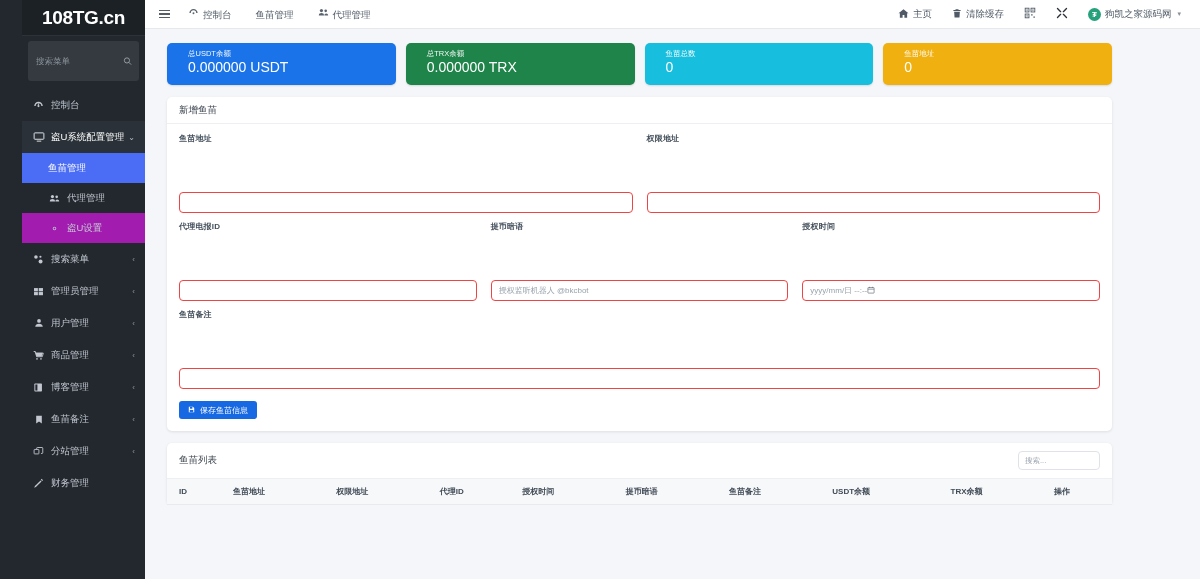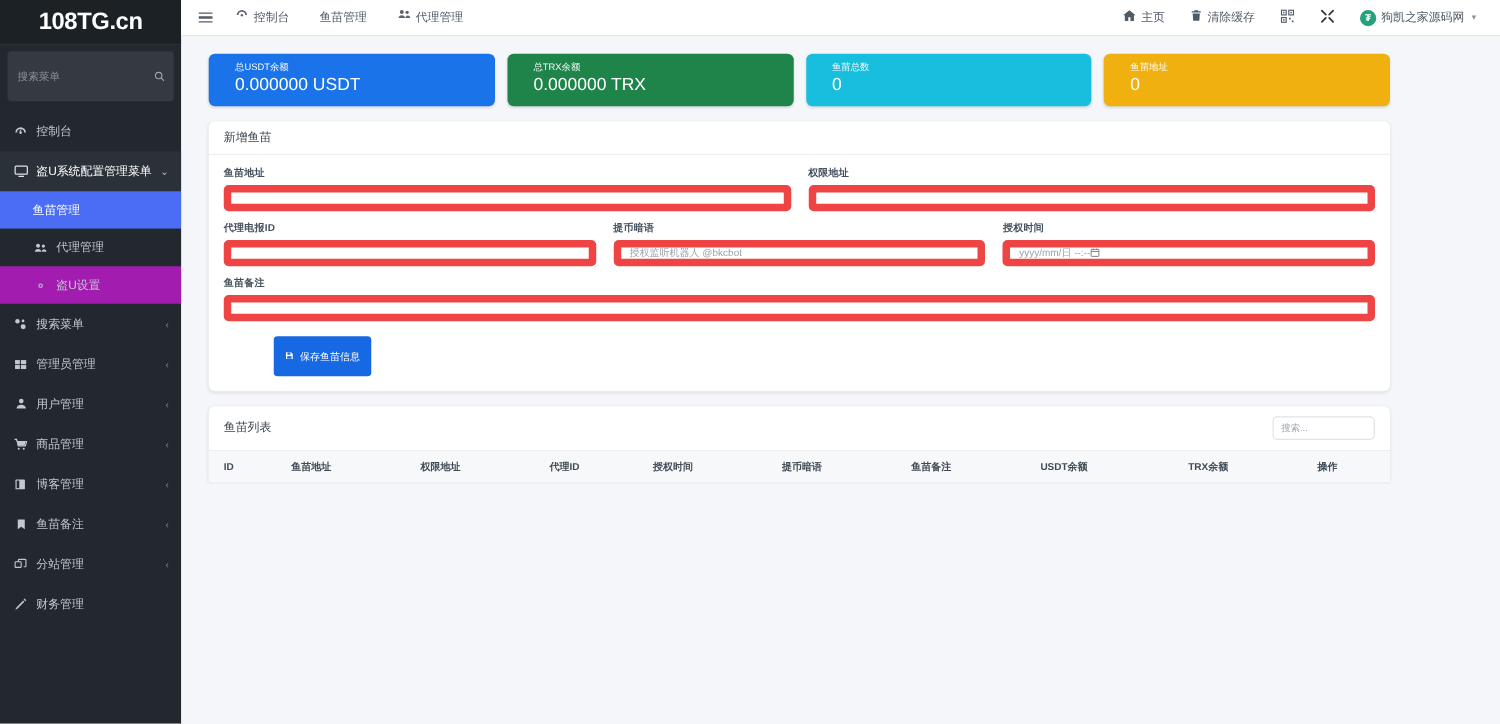--- a/index.html
+++ b/index.html
@@ -12,20 +12,21 @@
   .app { display: flex; width: 1200px; height: 579px; }
 
   
   .sidebar {
     width: 145px; height: 579px;
     background: #22282e;
     flex: 0 0 145px;
     display: flex; flex-direction: column;
     color: #c2c7d0;
     overflow: hidden;
+    padding-left: 22px;
   }
   .brand {
     height: 36px;
     display: flex; align-items: center; justify-content: center;
     background: #1c2126;
     border-bottom: 1px solid #2c3338;
   }
   .brand-text {
     color: #ffffff; font-size: 19px; font-weight: 700;
     letter-spacing: -0.3px;
@@ -135,35 +136,35 @@
   .panel-head .ph-title { flex: 1 1 auto; }
   .panel-body { padding: 9px 12px 12px 12px; }
 
   .frow { display: flex; gap: 14px; margin-bottom: 8px; }
   .fld { flex: 1 1 0; display: flex; flex-direction: column; }
   .fld label {
     font-size: 8px; color: #44505c; font-weight: 700;
     margin-bottom: 4px; letter-spacing: .2px;
   }
   .fld input, .fld .fakeinput {
-    height: 21px; border: 6px solid #ef4444; border-radius: 4px;
+    height: 21px; border: 1px solid #ef4444; border-radius: 4px;
     font-size: 8px; padding: 0 7px; outline: none; color: #2f3740;
     background: #fff; font-family: inherit;
-    display: flex; align-items: center;
+    display: flex; align-items: center; margin-top: 44px;
   }
   .fld input::placeholder { color: #9aa3ad; }
   .fld .fakeinput { justify-content: flex-start; color:#9aa3ad; }
   .date-ico { font-size: 9px; color: #6b747d; }
 
   .btn-save {
     margin-top: 4px;
     display: inline-flex; align-items: center; gap: 5px;
     background: #1668e3; color: #fff; border: none;
-    border-radius: 3px; height: 18px; padding: 16px 9px;
-    font-size: 8px; cursor: pointer; font-family: inherit; margin-left: 40px;
+    border-radius: 3px; height: 18px; padding: 2px 9px;
+    font-size: 8px; cursor: pointer; font-family: inherit;
   }
 
   
   .list-head {
     padding: 8px 12px; border-bottom: 1px solid #edeff2;
     display: flex; align-items: center;
   }
   .list-head .lh-title { font-size: 9.5px; color: #3b434d; flex: 1 1 auto; }
   .list-search {
     width: 82px; height: 19px; border: 1px solid #dfe3e8;

